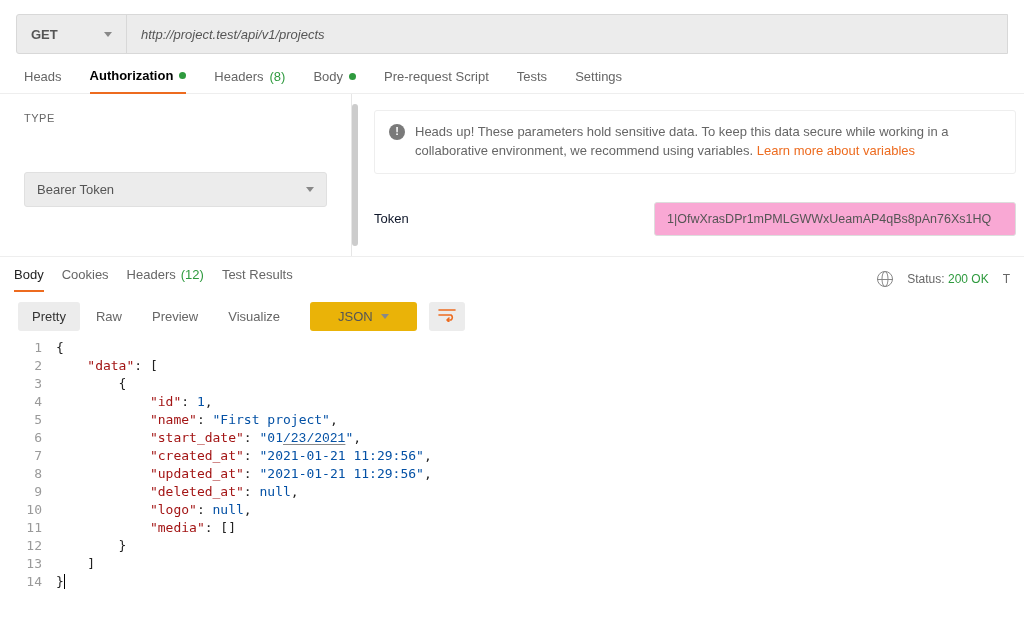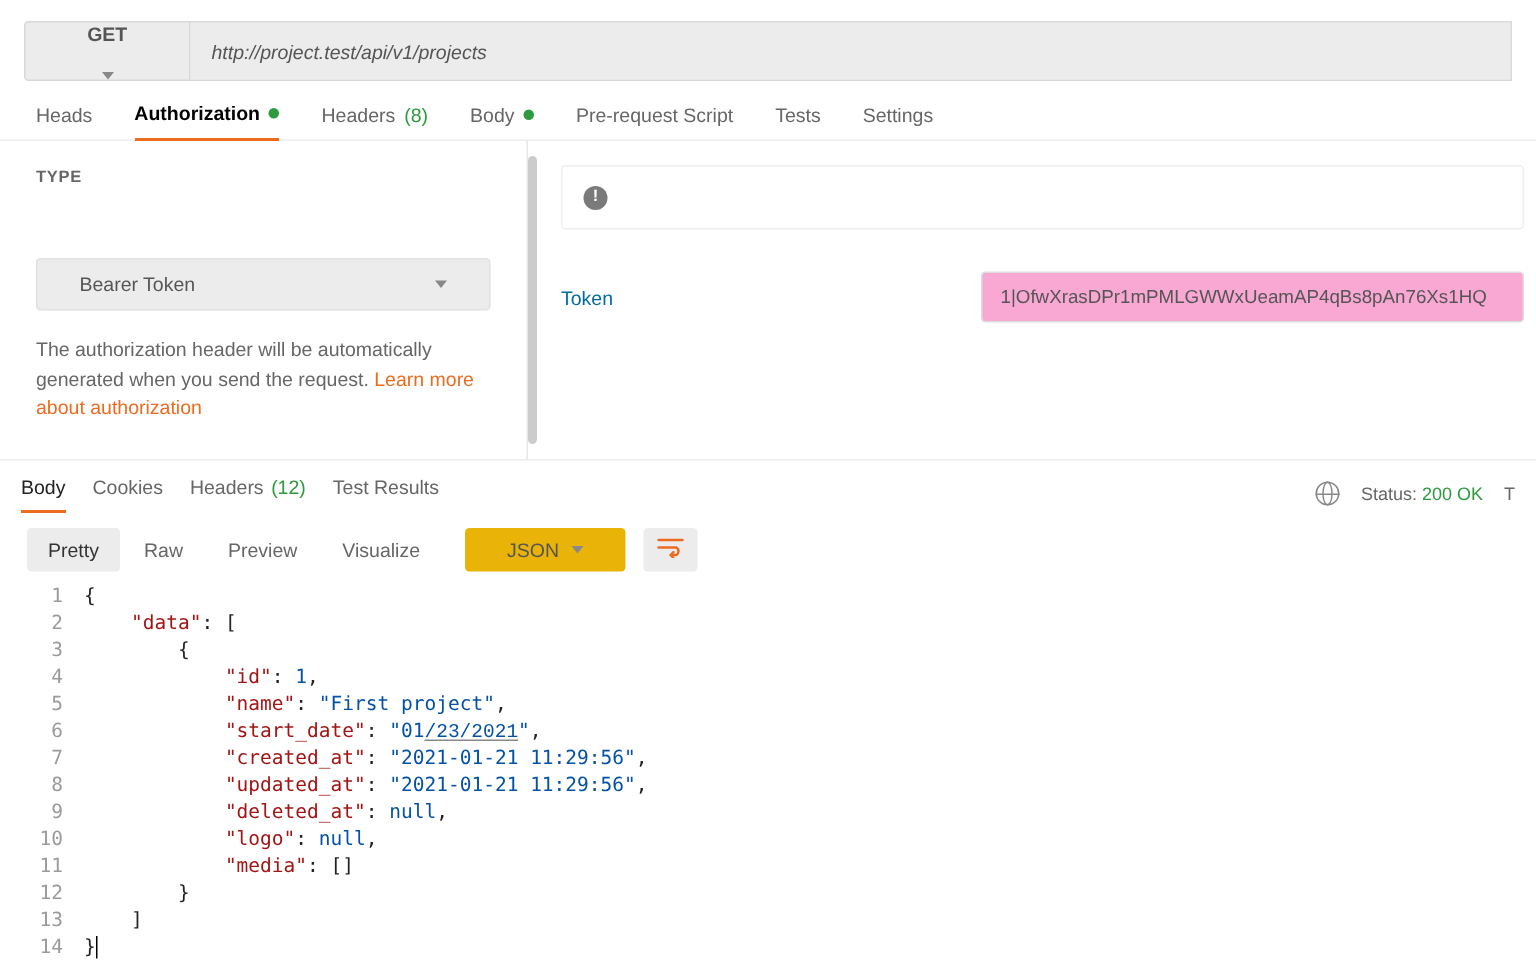--- a/index.html
+++ b/index.html
@@ -1,41 +1,41 @@
 <!DOCTYPE html>
 <html><head>
 <meta charset="utf-8">
 <style>
 * { box-sizing: border-box; margin: 0; padding: 0; }
 body { font-family: -apple-system, BlinkMacSystemFont, "Segoe UI", Helvetica, Arial, sans-serif; font-size: 13px; color: #505050; background: #fff; width: 1024px; height: 643px; overflow: hidden; }
 
 .request-bar { display: flex; margin: 14px 16px 0; height: 40px; border: 1px solid #d8d8d8; background: #ececec; border-radius: 3px 0 0 3px; }
-.method-select { width: 110px; display: flex; align-items: center; justify-content: space-between; padding: 0 14px; border-right: 1px solid #d8d8d8; cursor: pointer; font-weight: 600; color: #555; flex-direction: column; }
+.method-select { width: 110px; display: flex; align-items: center; justify-content: space-between; padding: 0 14px; border-right: 1px solid #d8d8d8; cursor: pointer; font-weight: 600; color: #555; }
 .method-select .chev { color: #888; }
 .url-input { flex: 1; display: flex; align-items: center; padding: 5px 14px; background: #ececec; color: #555; font-style: italic; }
 
 .tabs { display: flex; gap: 28px; padding: 14px 24px 0; border-bottom: 1px solid #eee; }
 .tab { padding-bottom: 9px; cursor: pointer; color: #666; display: flex; align-items: center; gap: 6px; }
 .tab.active { color: #000000; font-weight: 600; border-bottom: 2px solid #ed6b1f; margin-bottom: -1px; }
 .tab-count { color: #2e9a3e; }
 .dot-green { width: 7px; height: 7px; border-radius: 50%; background: #2e9a3e; display: inline-block; }
 
 .auth-area { display: flex; border-bottom: 1px solid #eee; position: relative; }
 .auth-left { width: 352px; padding: 18px 24px 24px; border-right: 1px solid #e6e6e6; }
 .auth-scroll { position: absolute; left: 352px; top: 10px; bottom: 10px; width: 6px; background: #ccc; border-radius: 3px; }
-.auth-label { font-size: 11px; font-weight: 700; letter-spacing: .5px; color: #666; margin-bottom: 10px; }
-.auth-select { background: #ececec; border: 1px solid #e0e0e0; border-radius: 3px; padding: 9px 28px; display: flex; justify-content: space-between; align-items: center; cursor: pointer; color: #555; margin-top: 48px; }
+.auth-label { font-size: 11px; font-weight: 400; letter-spacing: .5px; color: #666; margin-bottom: 10px; }
+.auth-select { background: #ececec; border: 1px solid #e0e0e0; border-radius: 3px; padding: 9px 12px; display: flex; justify-content: space-between; align-items: center; cursor: pointer; color: #555; margin-top: 48px; }
 .auth-desc { margin-top: 16px; line-height: 1.5; color: #666; }
 .link { color: #ed6b1f; cursor: pointer; }
 
 .auth-right { flex: 1; padding: 16px 8px 20px 22px; }
 .warn-box { border: 1px solid #eee; border-radius: 3px; padding: 12px 14px; display: flex; gap: 10px; color: #666; line-height: 1.45; }
 .warn-icon { width: 16px; height: 16px; border-radius: 50%; background: #7a7a7a; color: #fff; font-size: 11px; font-weight: 700; display: flex; align-items: center; justify-content: center; flex-shrink: 0; margin-top: 1px; }
 .token-row { display: flex; align-items: center; margin-top: 28px; gap: 20px; }
-.token-label { width: 260px; color: #0369a1; }
+.token-label { width: 260px; color: #0f172a; }
 .token-input { flex: 1; border: 1px solid #ddd; border-radius: 3px; padding: 9px 12px; color: #555; font-size: 12.5px; background: #f9a8d4; white-space: nowrap; overflow: hidden; }
 
 .resp-tabs { display: flex; justify-content: space-between; align-items: center; padding: 10px 14px 0; }
 .resp-tabs-left { display: flex; gap: 18px; }
 .resp-tab { padding-bottom: 8px; cursor: pointer; color: #666; display: flex; gap: 5px; }
 .resp-tab.active { color: #222; border-bottom: 2px solid #ed6b1f; }
 .resp-status { display: flex; align-items: center; gap: 14px; color: #666; font-size: 12px; text-align: center; }
 .status-ok { color: #2e9a3e; }
 .globe { width: 16px; height: 16px; border: 1.2px solid #888; border-radius: 50%; position: relative; }
 .globe::before { content: ''; position: absolute; left: 50%; top: -1px; bottom: -1px; width: 5px; border: 1.2px solid #888; border-radius: 50%; transform: translateX(-50%); }
@@ -103,28 +103,28 @@
     </div>
 </div>
 
 <div class="auth-area">
   <div class="auth-left">
     <div class="auth-label">TYPE</div>
     <div class="auth-select">
       <span>Bearer Token</span>
       <span class="chev"></span>
     </div>
-    <div class="auth-desc">
-      <span>The authorization header will be automatically generated when you send the request. </span><span class="link">Learn more about authorization</span>
-    </div>
   </div>
   <div class="auth-scroll"></div>
   <div class="auth-right">
     <div class="warn-box">
       <div class="warn-icon">!</div>
+      <div>
+        <span>Heads up! These parameters hold sensitive data. To keep this data secure while working in a collaborative environment, we recommend using variables. </span><span class="link">Learn more about variables</span>
+      </div>
     </div>
     <div class="token-row">
       <div class="token-label">Token</div>
       <div class="token-input"><span>1|OfwXrasDPr1mPMLGWWxUeamAP4qBs8pAn76Xs1HQ</span></div>
     </div>
   </div>
 </div>
 
 <div class="resp-tabs">
   <div class="resp-tabs-left">

